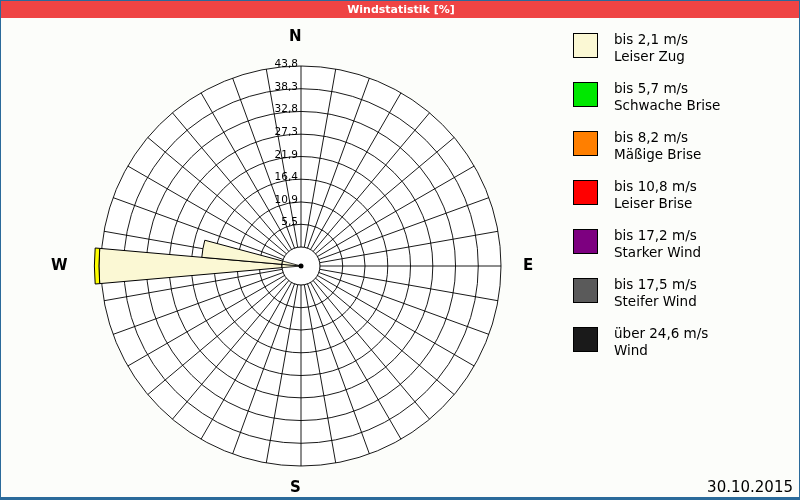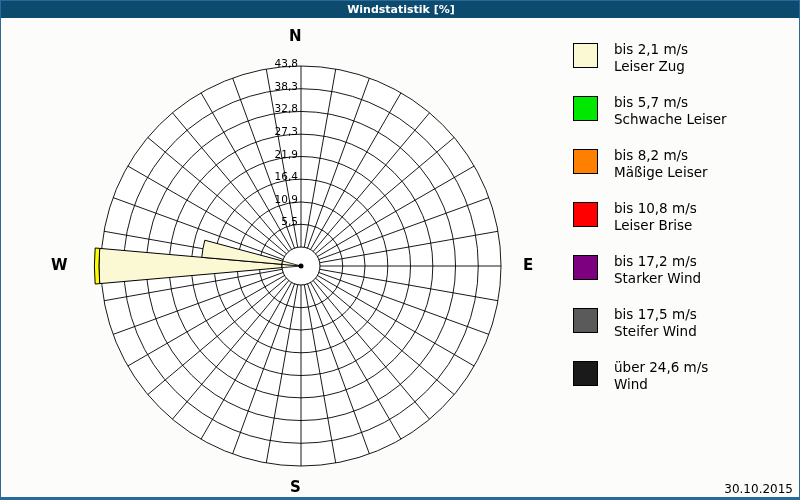--- a/index.html
+++ b/index.html
@@ -16,21 +16,21 @@
     box-sizing: border-box;
     font-family: "DejaVu Sans", sans-serif;
     overflow: hidden;
   }
   
   #titlebar {
     position: absolute;
     left: 0; top: 0;
     width: 800px;
     height: 17px;
-    background: #0c4a6e;
+    background: #ef4444;
     color: #ffffff;
     font-size: 11px;
     font-weight: bold;
     font-family: "DejaVu Sans", sans-serif;
     display: flex;
     align-items: center;
     justify-content: center;
     letter-spacing: 0px;
     box-sizing: border-box;
   }
@@ -49,21 +49,20 @@
     position: absolute;
     left: 572px;
     top: 30px;
     width: 220px;
   }
   .legend-row {
     display: flex;
     align-items: flex-start;
     margin-bottom: 6px;
     height: 43px;
-    margin-top: 10px;
   }
   .swatch {
     width: 25px;
     height: 25px;
     border: 1px solid #000000;
     box-sizing: border-box;
     margin-right: 16px;
     margin-top: 2px;
     flex: none;
   }
@@ -87,21 +86,21 @@
   #compass-n { left: 288px; top: 26px; }
   #compass-s { left: 289px; top: 477px; }
   #compass-w { left: 50px;  top: 255px; }
   #compass-e { left: 522px; top: 255px; }
 
   
   #datestamp {
     position: absolute;
     right: 6px;
     bottom: 3px;
-    font-size: 12px;
+    font-size: 15px;
     color: #000000;
     font-family: "DejaVu Sans", sans-serif;
   }
   
   #bottom-rule {
     position: absolute;
     left: 0;
     bottom: 0;
     width: 800px;
     height: 2px;
@@ -205,28 +204,28 @@
         <div class="swatch" style="background: rgb(251, 248, 212);"></div>
         <div class="legend-text">
           <div>bis 2,1 m/s</div>
           <div>Leiser Zug</div>
         </div>
       </div>
       <div class="legend-row">
         <div class="swatch" style="background: rgb(0, 232, 0);"></div>
         <div class="legend-text">
           <div>bis 5,7 m/s</div>
-          <div>Schwache Leiser</div>
+          <div>Schwache Brise</div>
         </div>
       </div>
       <div class="legend-row">
         <div class="swatch" style="background: rgb(255, 127, 0);"></div>
         <div class="legend-text">
           <div>bis 8,2 m/s</div>
-          <div>Mäßige Leiser</div>
+          <div>Mäßige Brise</div>
         </div>
       </div>
       <div class="legend-row">
         <div class="swatch" style="background: rgb(255, 0, 0);"></div>
         <div class="legend-text">
           <div>bis 10,8 m/s</div>
           <div>Leiser Brise</div>
         </div>
       </div>
       <div class="legend-row">

